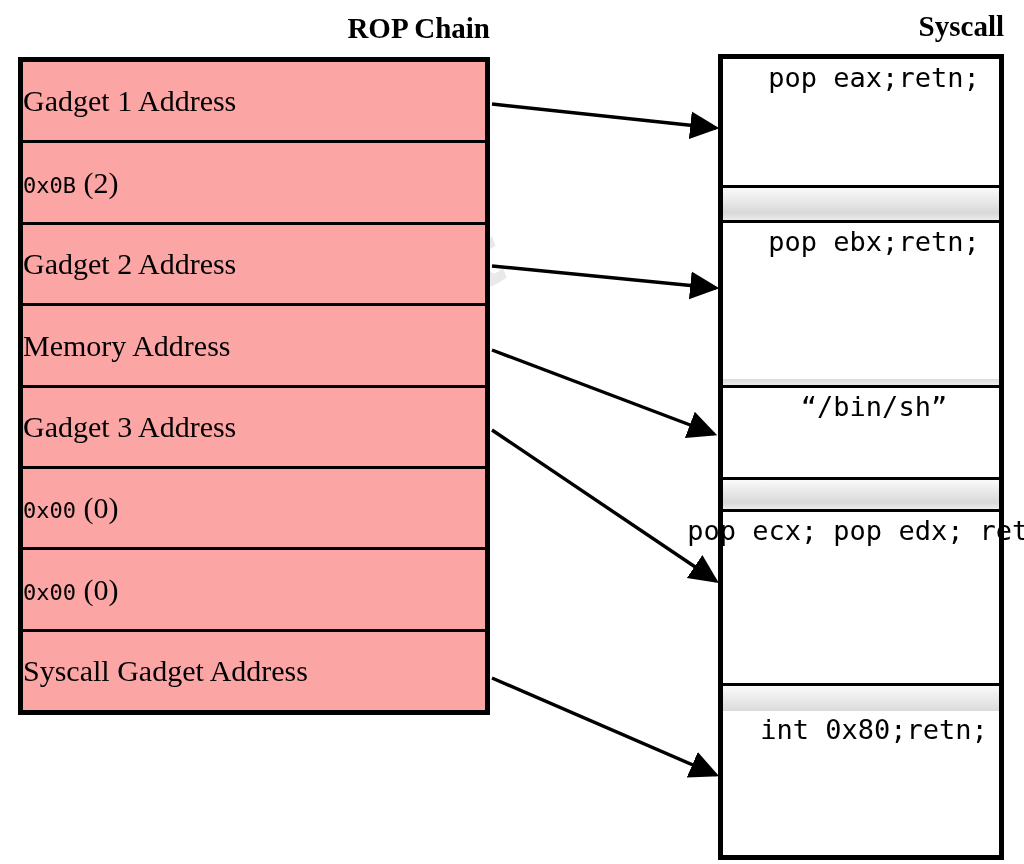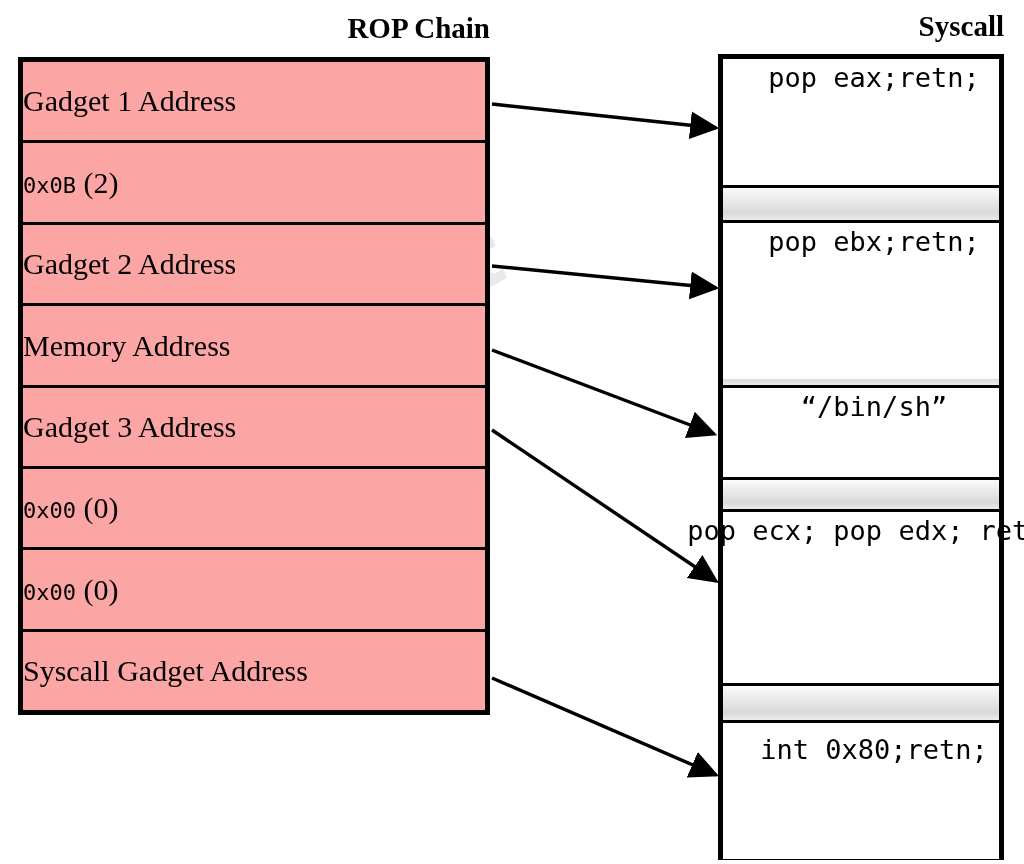--- a/index.html
+++ b/index.html
@@ -204,21 +204,21 @@
         <div class="code-line">retn;</div>
       </div>
       <div class="mem-cell" style="top: 329px; height: 77px;">
         <div class="code-line">“/bin/sh”</div>
       </div>
       <div class="mem-cell" style="top: 453px; height: 171px; gap: 16px;">
         <div class="code-line">pop ecx;</div>
         <div class="code-line">pop edx;</div>
         <div class="code-line">retn;</div>
       </div>
-      <div class="mem-cell" style="top: 672px; height: 128px;">
+      <div class="mem-cell" style="top: 652px; height: 128px;">
         <div class="code-line">int 0x80;</div>
         <div class="code-line">retn;</div>
       </div>
     </div>
 
   <svg id="arrows" viewBox="0 0 1024 864">
     <defs>
       <marker id="ahead" markerWidth="9" markerHeight="9" refX="7.6" refY="4.5" orient="auto" markerUnits="strokeWidth">
         <path d="M0,0.4 L8.6,4.5 L0,8.6 z" fill="#000000"></path>
       </marker>

